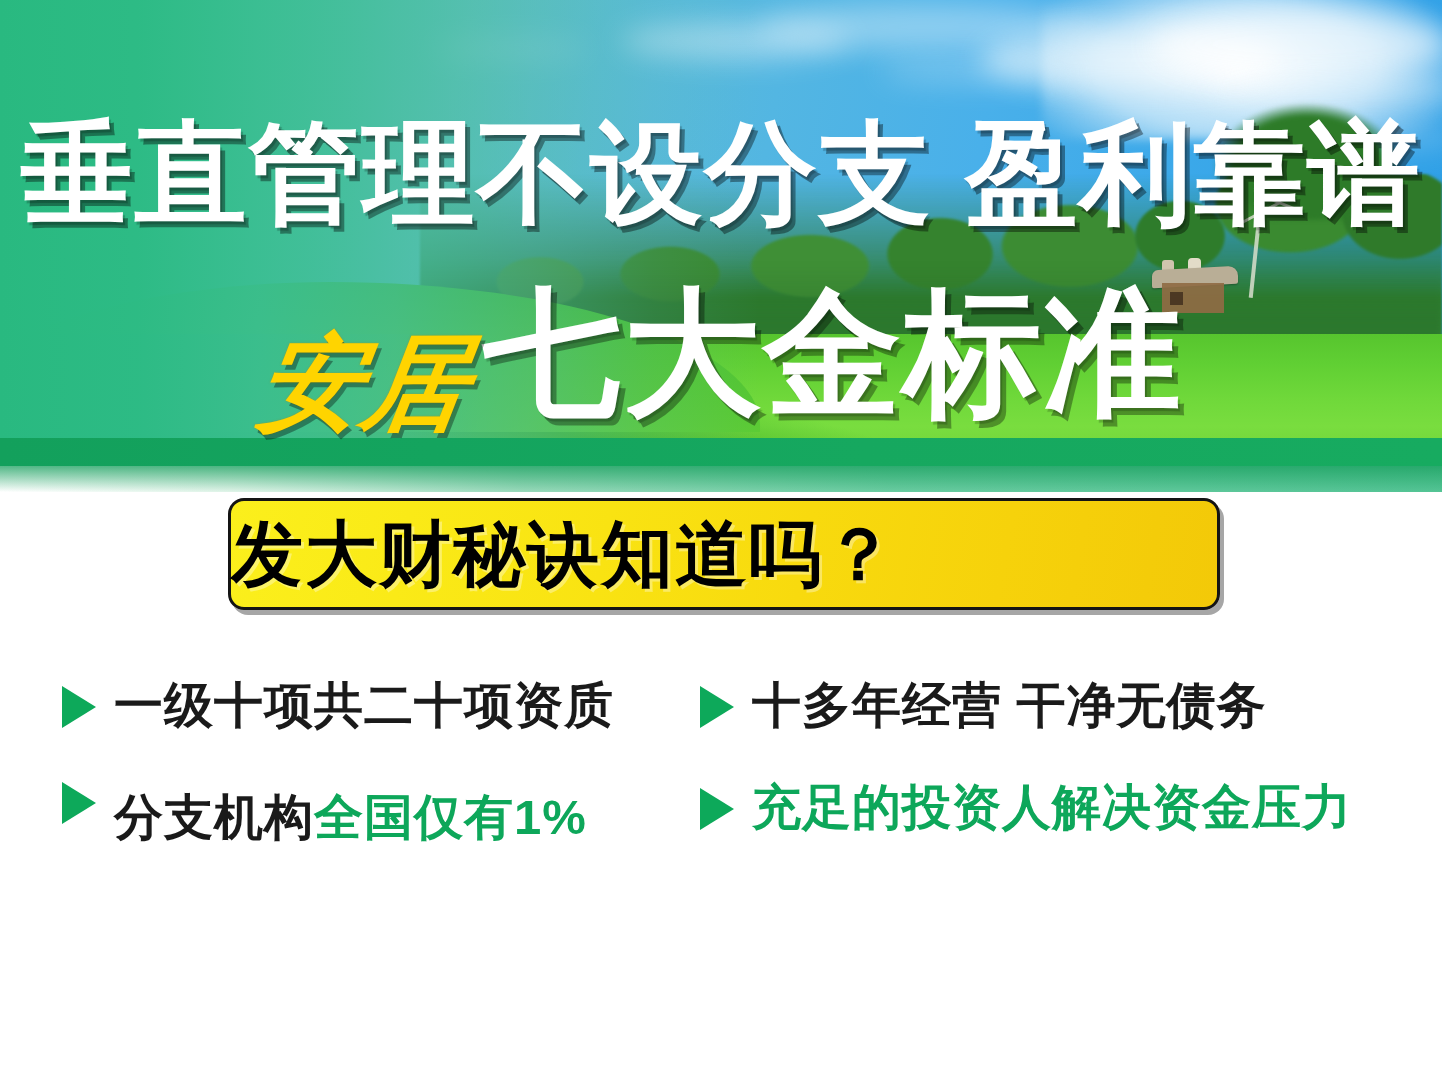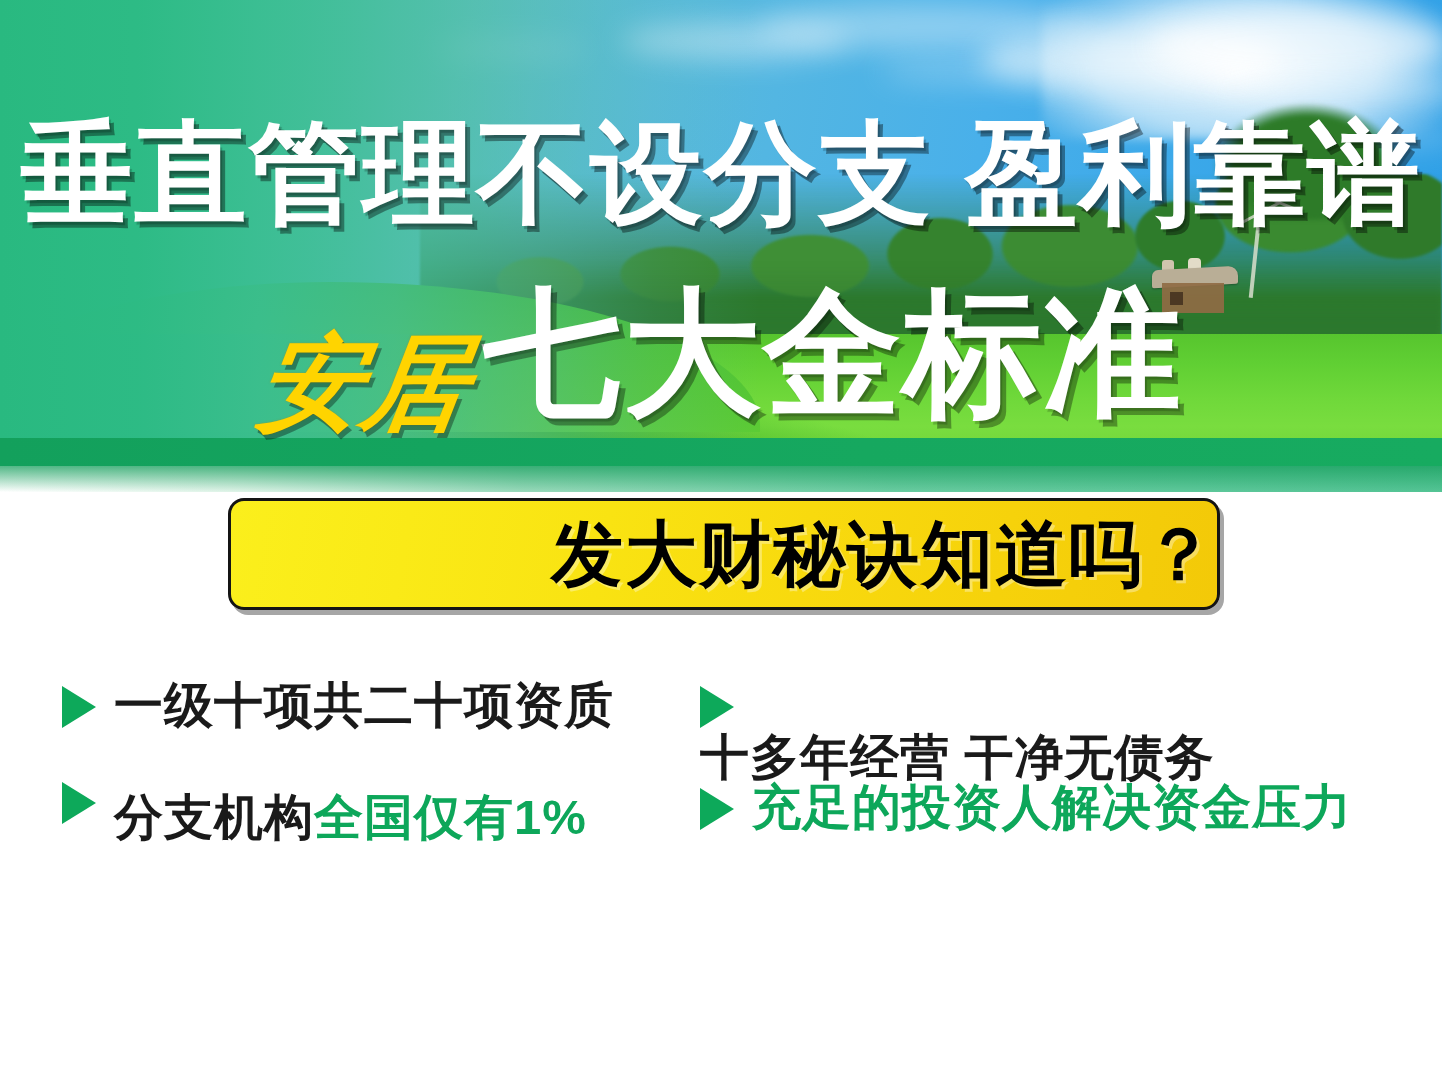--- a/index.html
+++ b/index.html
@@ -146,21 +146,21 @@
   }
 
   
   .goldbar{
     position:absolute;left:228px;top:498px;width:992px;height:112px;
     border-radius:16px;
     background:linear-gradient(100deg,#FBEF1C 0%,#FAEA17 18%,#F9E312 38%,#F8DA0E 58%,#F6D20B 78%,#F3C908 100%);
     border:3px solid #141414;
     box-shadow:4px 5px 0 rgba(0,0,0,.35);
     box-sizing:border-box;
-    display:flex;align-items:center;justify-content:flex-end;
+    display:flex;align-items:center;justify-content:flex-start;
   }
   .goldbar-text{
     font-size:72px;line-height:1;font-weight:bold;color:#000000;letter-spacing:2px;
     text-shadow:3px 3px 0 rgba(255,255,255,.35);
     white-space:nowrap;
   }
 
   
   .wm{position:absolute;left:0;bottom:0;width:1442px;height:190px;pointer-events:none;overflow:hidden;}
   .wm-seven{
@@ -202,21 +202,21 @@
   .ftext{font-size:49px;line-height:58px;font-weight:bold;color:#1a1a1a;letter-spacing:1px;white-space:nowrap;}
   .ftext.green{color:#0DA75A;}
   .ftext .hl{color:#0DA75A;}
   .ftext .l2{display:block;margin-top:16px;}
 
   
   .lr1{left:0;top:28px;}
   .lr2{left:0;top:124px;}
   .lr3{left:0;top:276px;padding-left:30px;}
   
-  .rr1{left:0;top:28px;flex-direction:column;}
+  .rr1{left:0;top:28px;}
   .rr2{left:0;top:130px;}
   .rr3{left:0;top:232px;}
 
   
   .detail-cta{
     position:absolute;left:1062px;top:972px;
     display:flex;align-items:center;gap:20px;
   }
   .detail-text{
     font-size:58px;line-height:1;font-weight:bold;color:#1707F0;letter-spacing:2px;white-space:nowrap;

